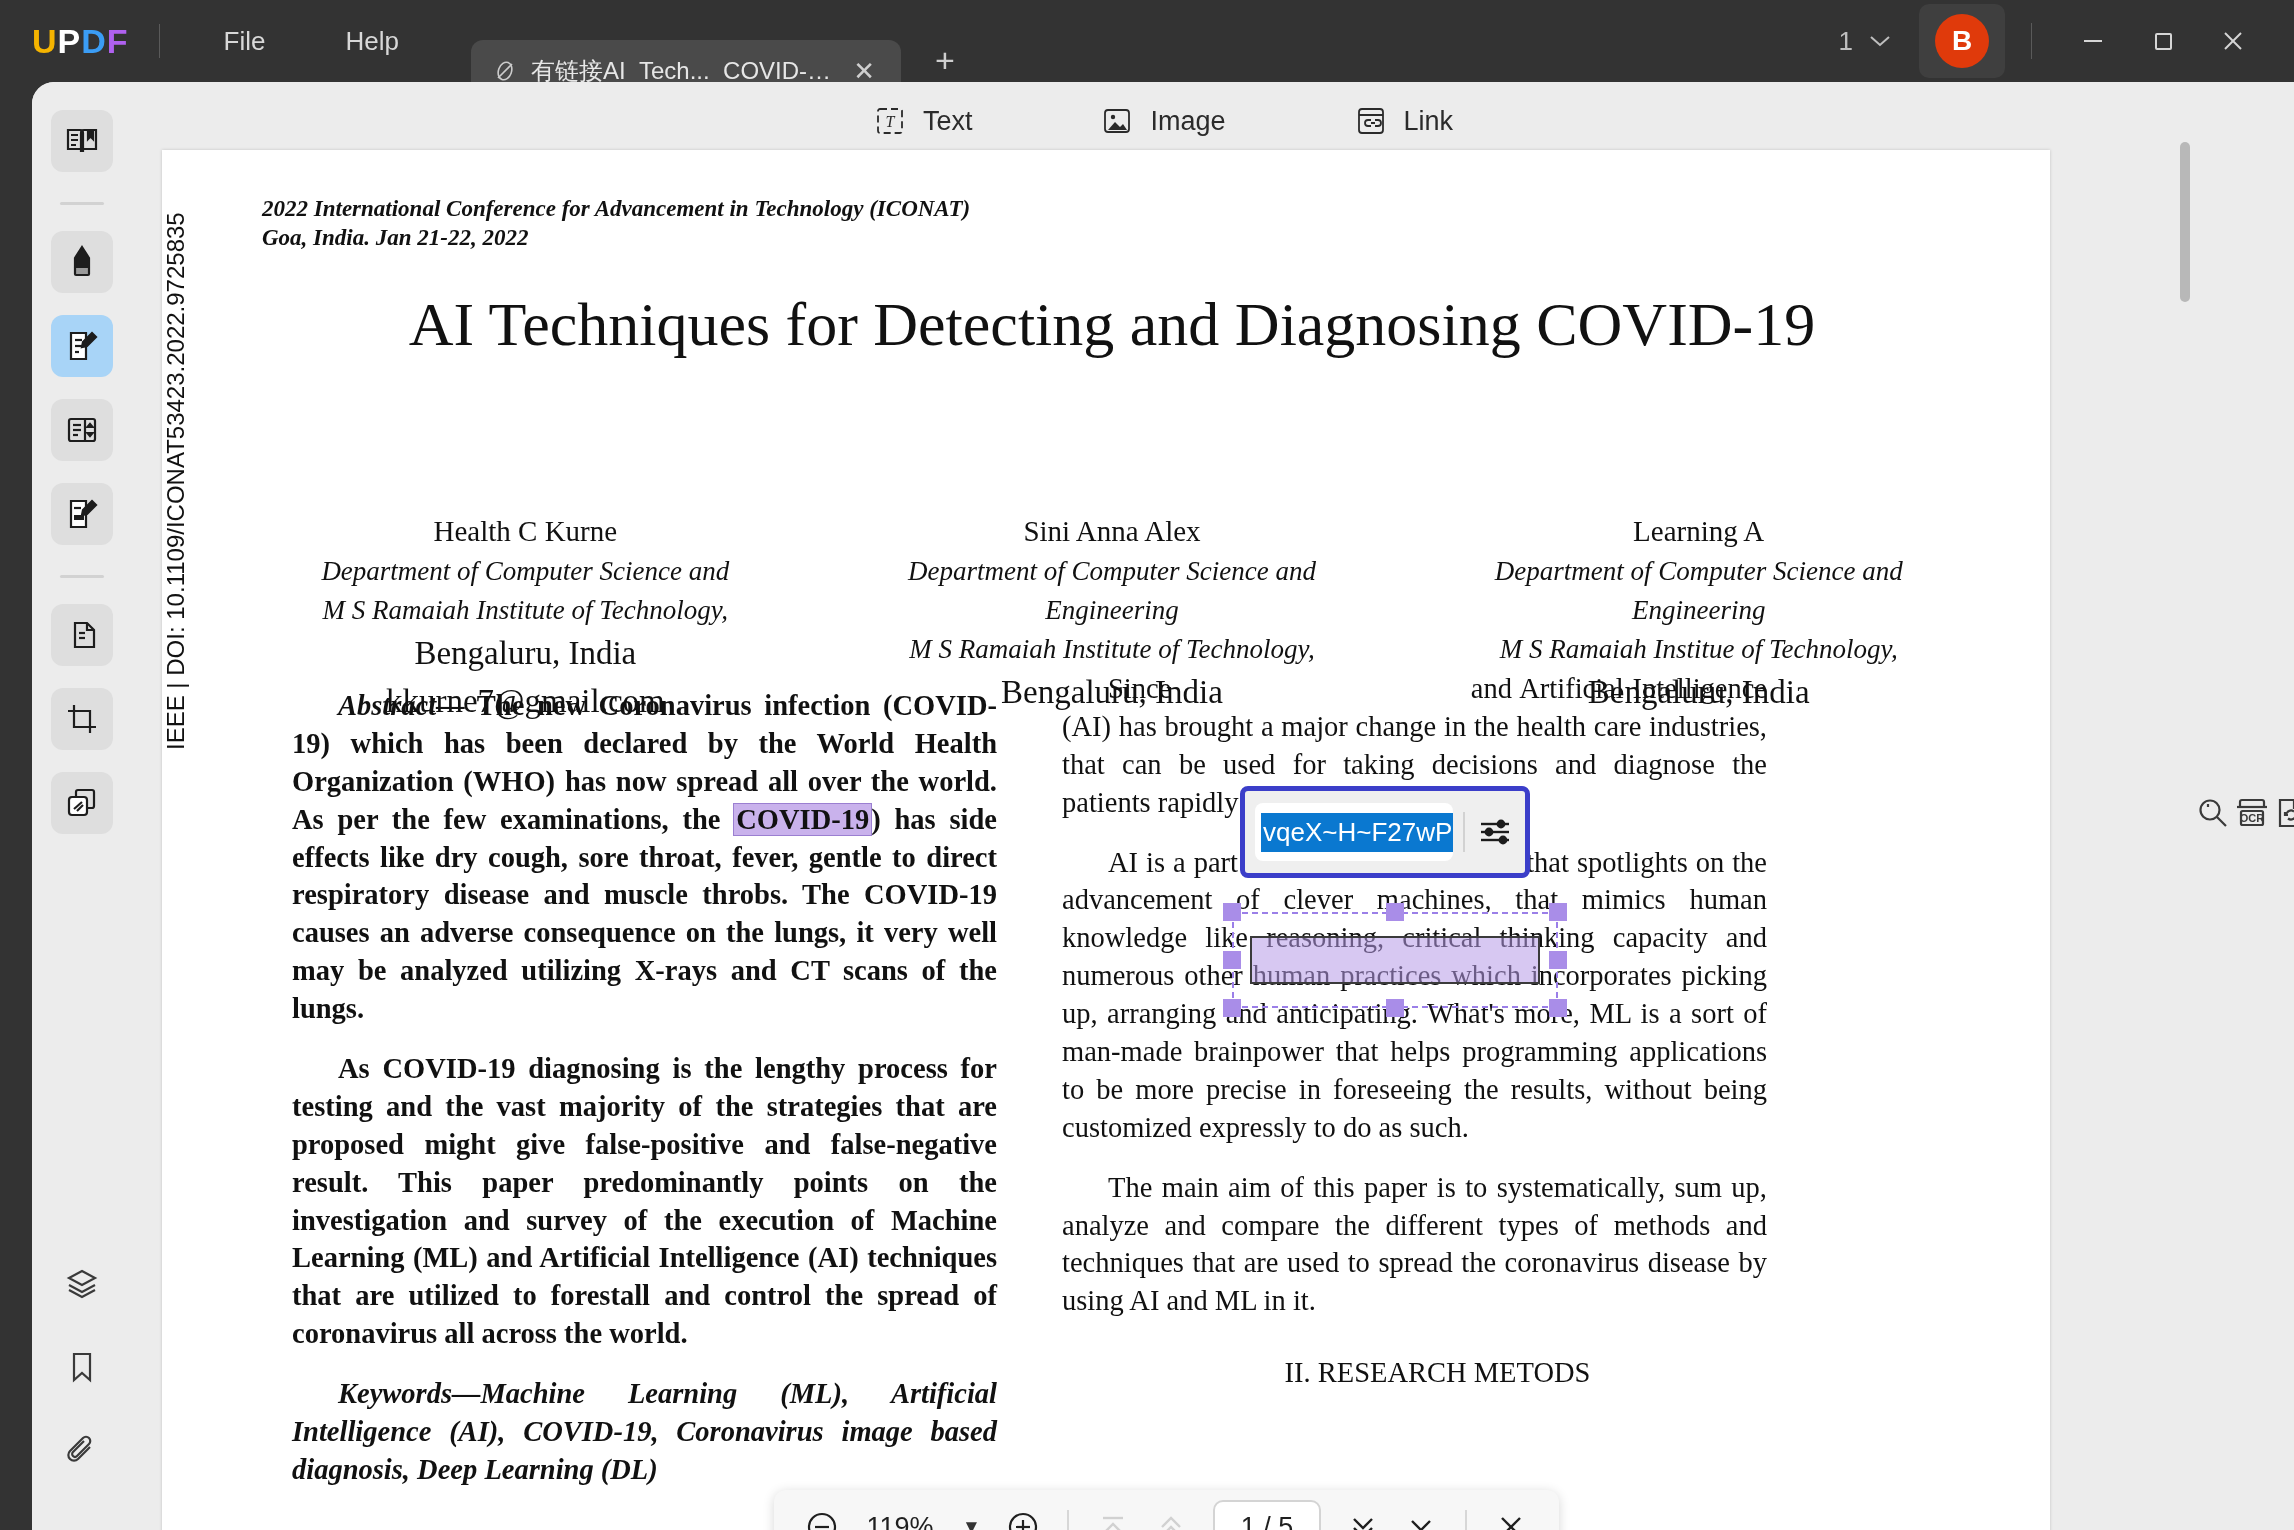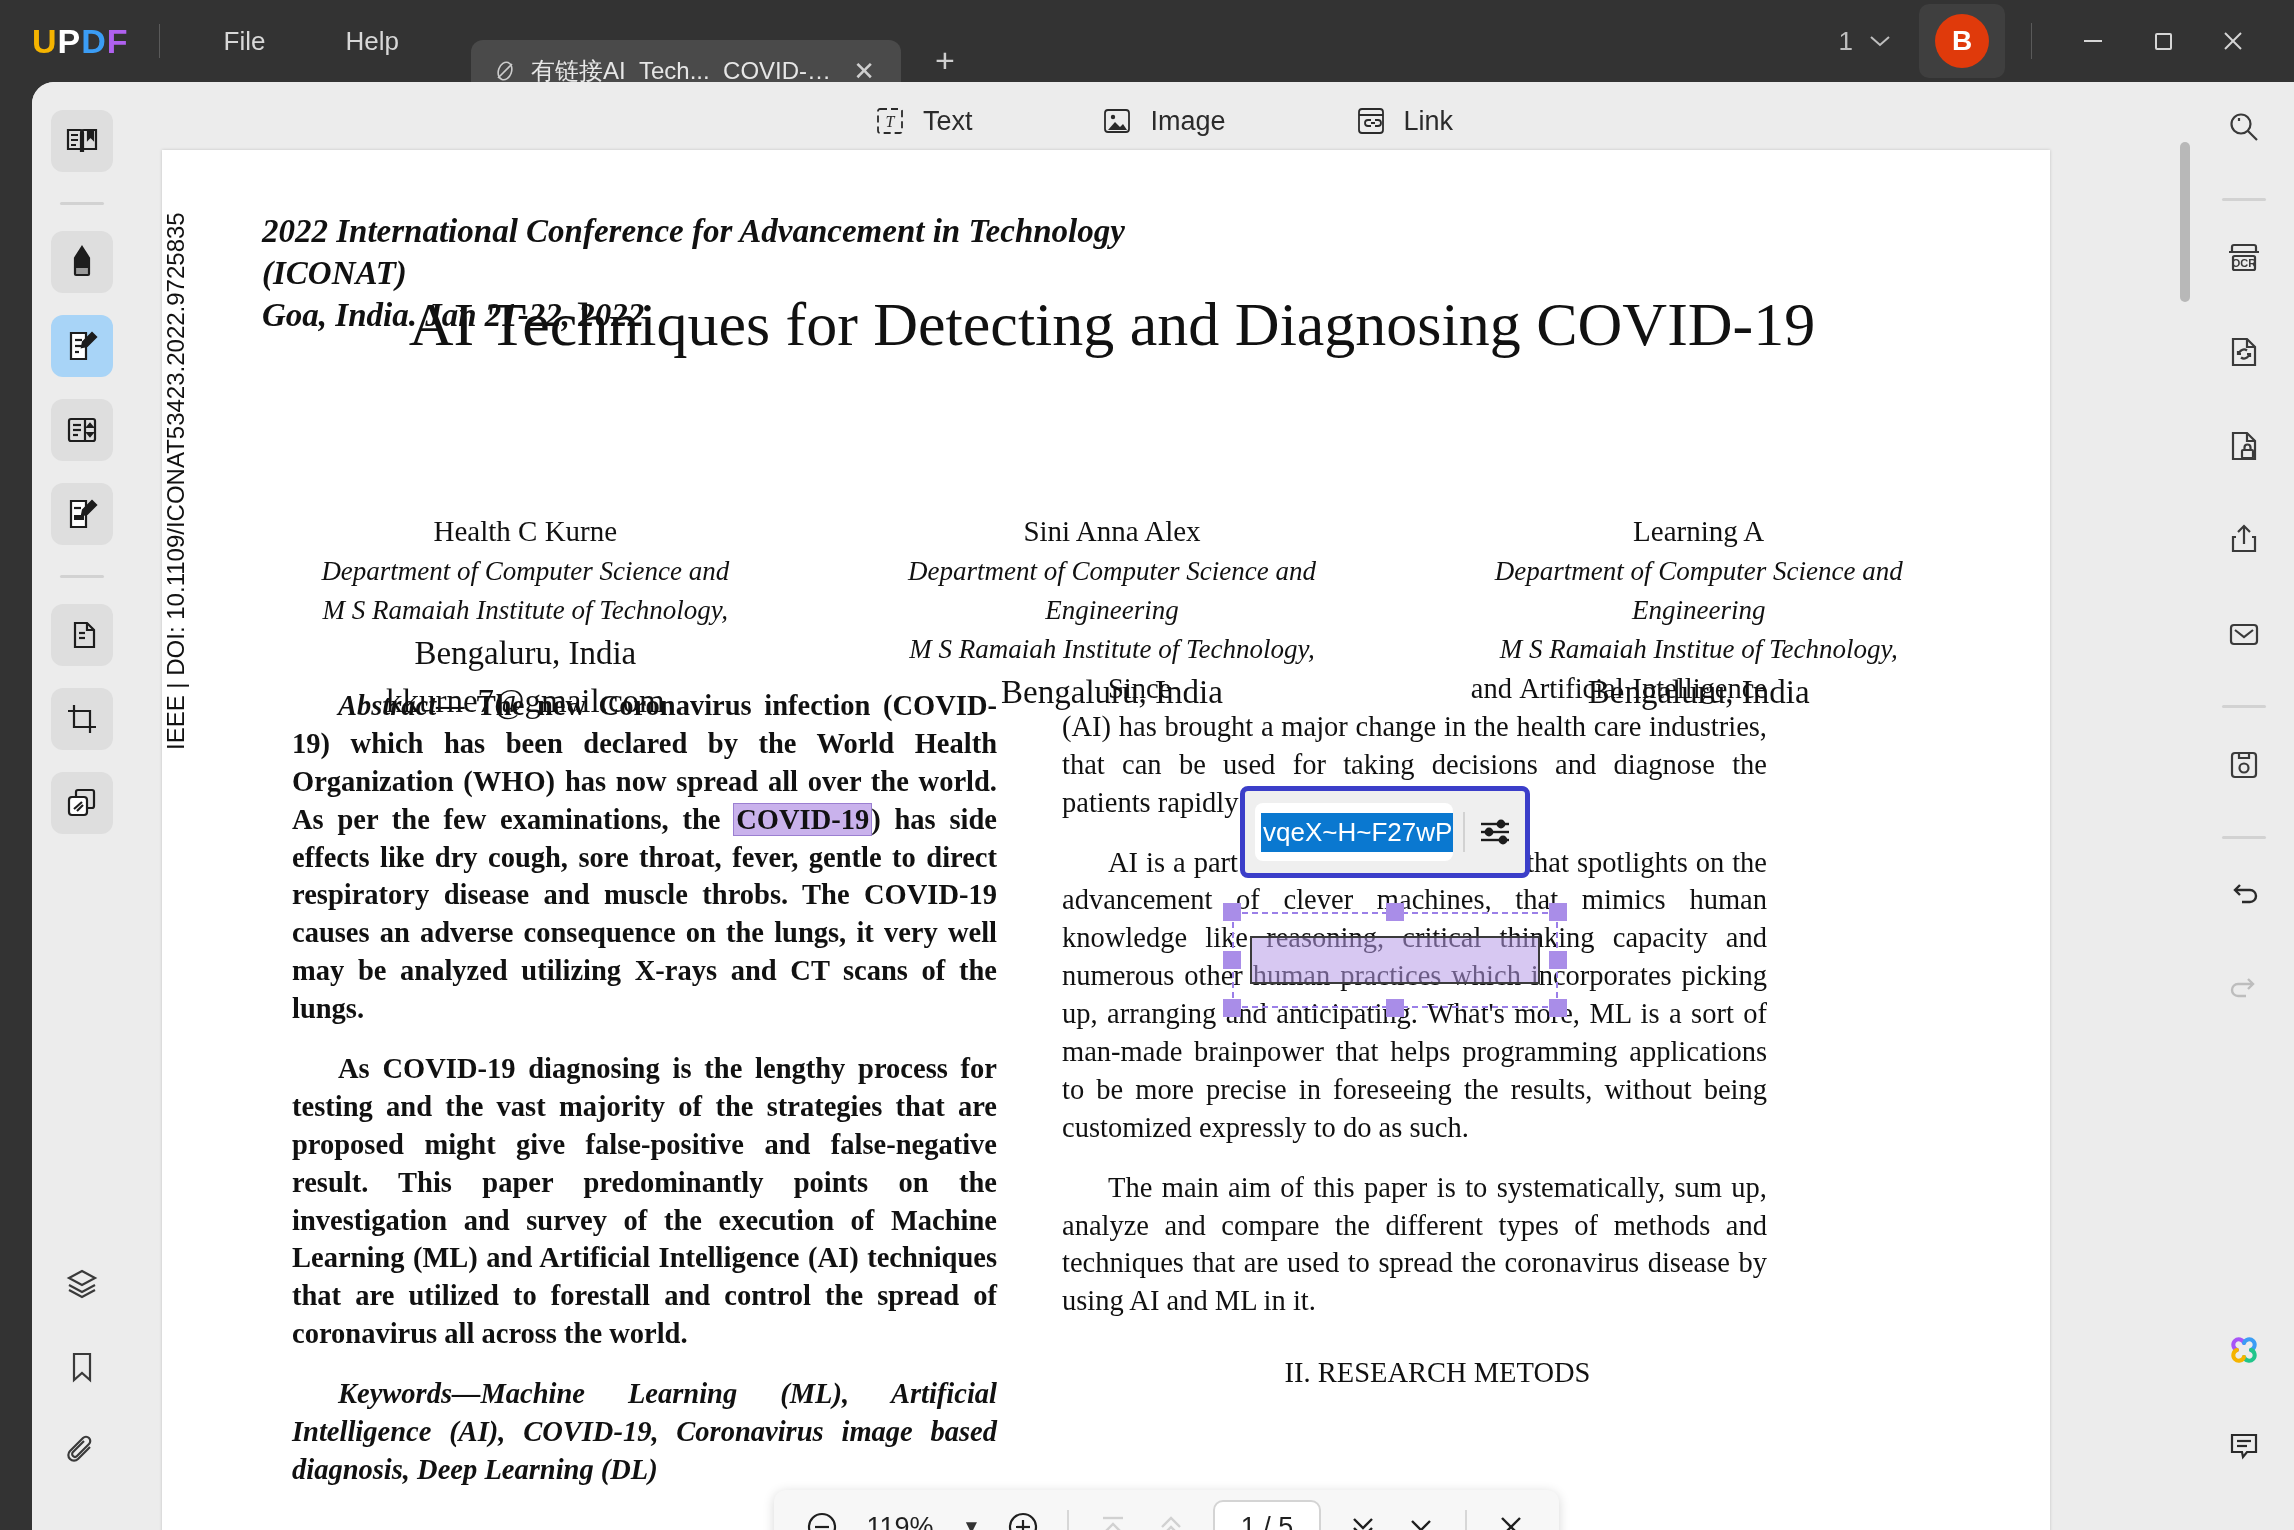--- a/index.html
+++ b/index.html
@@ -80,22 +80,22 @@
     display: flex; align-items: center; justify-content: center;
     margin-bottom: 22px; cursor: pointer;
   }
   .rail-btn.grey { background: #dedede; }
   .rail-btn.active { background: #a8d4f7; }
   .rail-div { width: 44px; height: 3px; background: #d2d2d2; border-radius: 2px; margin: 8px 0 26px; }
   .spacer { flex: 1; }
 
   .rightbar {
     position: absolute; top: 0; right: 0; width: 100px; height: 1448px;
-    background: #ececec; display:flex; flex-direction: column; align-items: center;
-    padding-top: 14px;
+    background: #ececec; display:flex; flex-direction: row; align-items: center;
+    padding-top: 46px;
   }
   .rail-btn2 {
     width: 62px; height: 62px; border-radius: 12px;
     display:flex; align-items:center; justify-content:center;
     margin-bottom: 32px; cursor: pointer;
   }
 
   
   .edge-notch {
     position: absolute; left: -32px; top: 200px; width: 34px; height: 120px;
@@ -122,23 +122,23 @@
     box-shadow: 0 0 3px rgba(0,0,0,.18);
   }
   .scrollbar {
     position: absolute; right: 4px; top: 60px; width: 10px; height: 160px;
     background: #b8b8b8; border-radius: 6px;
   }
 
   
   .paper { position: absolute; inset: 0; color: #111; }
   .conf {
-    position: absolute; left: 100px; top: 60px; width: 950px;
+    position: absolute; left: 100px; top: 44px; width: 950px;
     font-family: "Liberation Serif", serif;
-    font-style: italic; font-weight: bold; font-size: 33px; line-height: 1.28;
+    font-style: italic; font-weight: bold; font-size: 23px; line-height: 1.28;
   }
   .ptitle {
     position: absolute; left: 120px; top: 140px; width: 1660px;
     text-align: center;
     font-family: "Liberation Serif", serif; font-size: 62px; line-height: 1.12;
   }
   .authors {
     position: absolute; left: 70px; top: 360px; width: 1760px;
     display: flex;
   }

